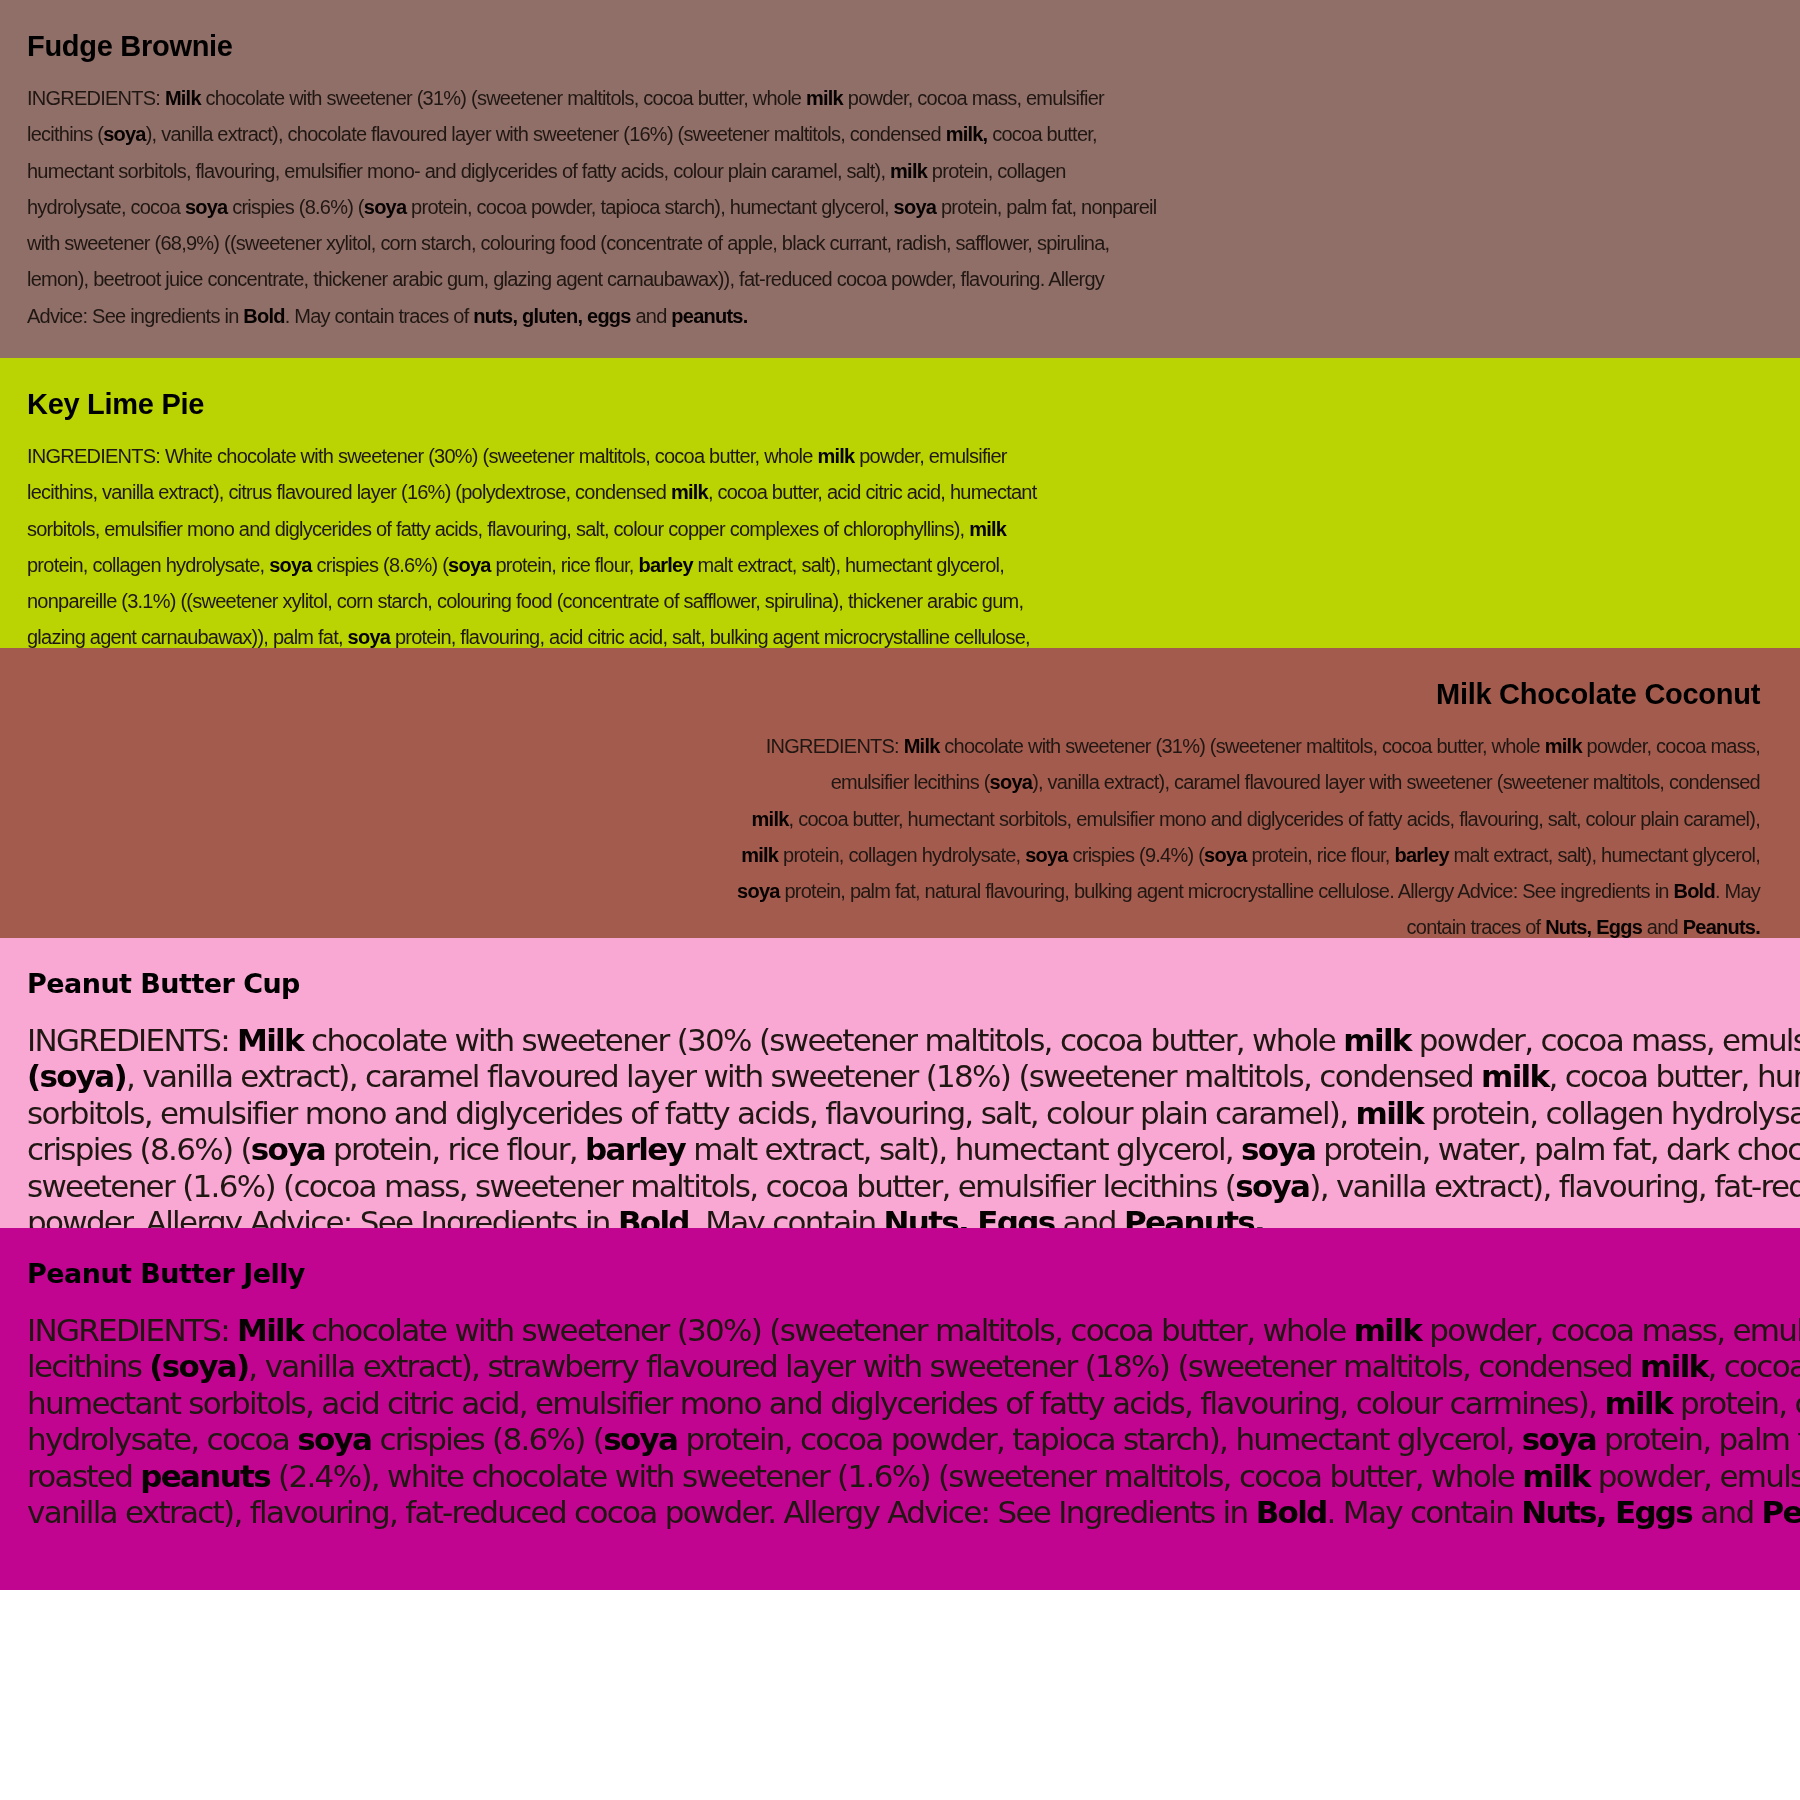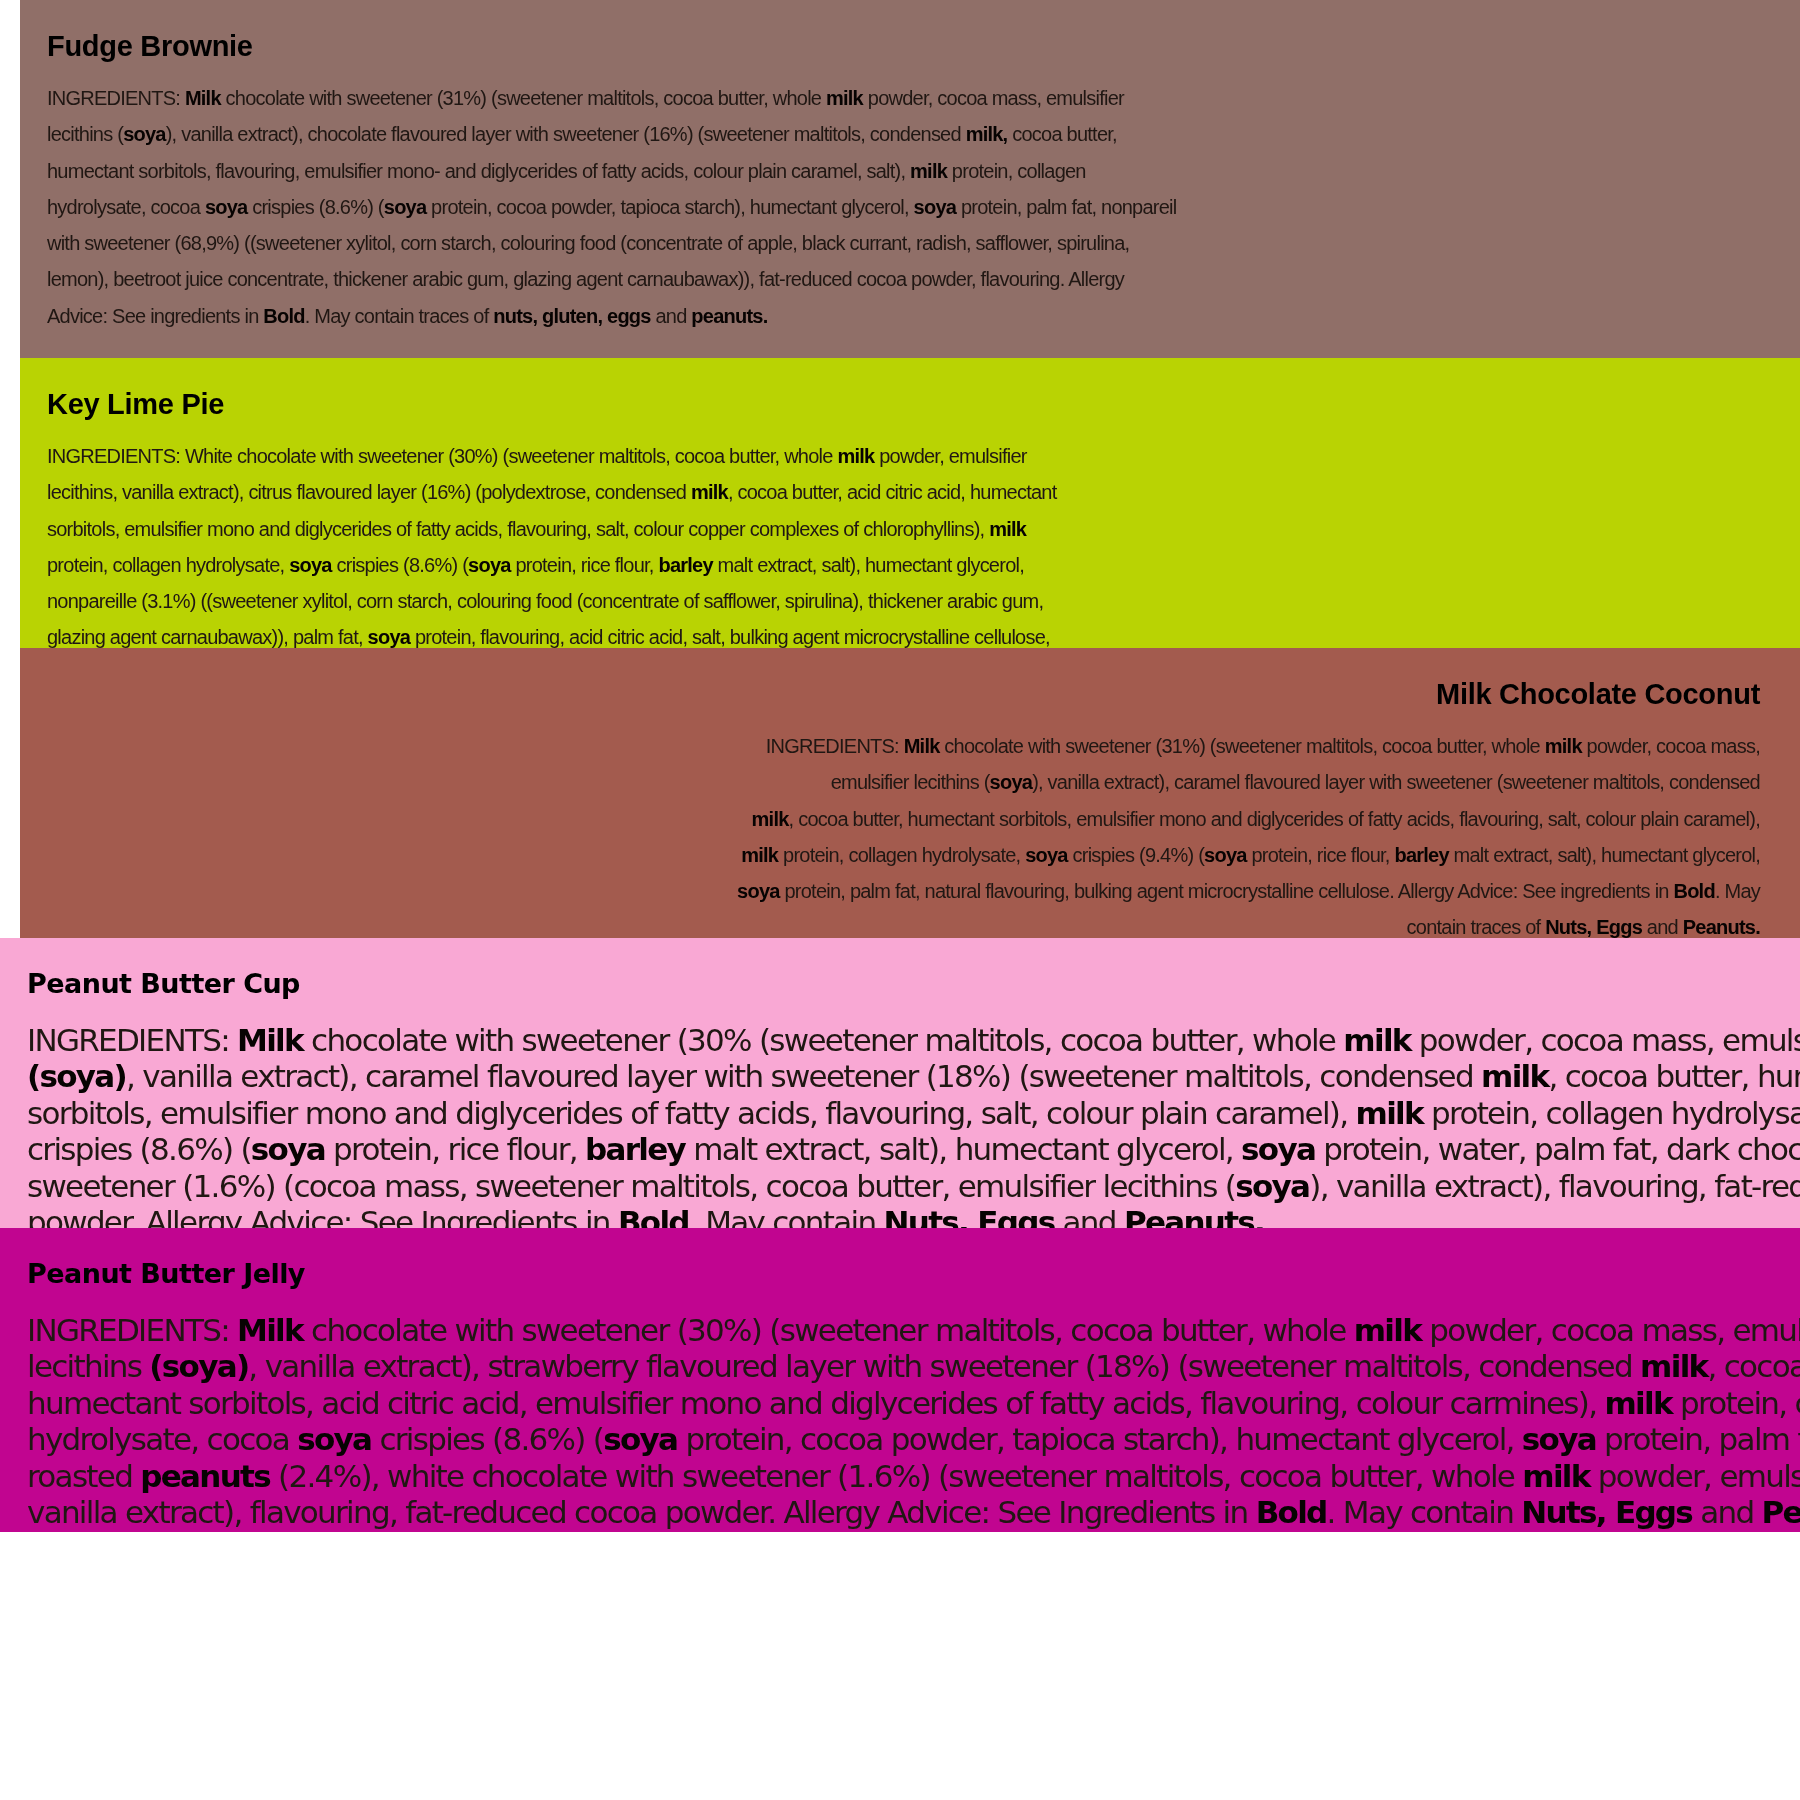--- a/index.html
+++ b/index.html
@@ -1,25 +1,25 @@
 <!DOCTYPE html>
 <html><head>
 <meta charset="utf-8">
 <style>
   html,body{margin:0;padding:0;background:#fff;}
   body{width:1800px;height:1800px;overflow:hidden;}
   #label-sheet{display:flex;flex-direction:column;width:1800px;height:1800px;}
   .flavour-section{box-sizing:border-box;flex:0 0 auto;height:290px;padding:30px 40px 0 27px;overflow:hidden;}
   .flavour-section:first-child{height:358px;}
-  .flavour-section:last-child{height:304px;}
+  .flavour-section:last-child{height:362px;}
   .flavour-title{margin:0 0 18px 0;font-weight:700;color:#000;}
   .ingredient-line{white-space:nowrap;color:#201713;}
   .ingredient-line b{font-weight:700;color:#070302;}
   
-  .style-a{font-family:"Liberation Sans",sans-serif;margin-left:20px;}
+  .style-a{font-family:"Liberation Sans",sans-serif;}
   .style-a .flavour-title{font-size:29px;line-height:32px;letter-spacing:-0.01em;}
   .style-a .ingredient-line{font-size:20px;line-height:36.3px;letter-spacing:-0.038em;}
   
   .style-b{font-family:"DejaVu Sans",sans-serif;}
   .style-b .flavour-title{font-size:27px;line-height:32px;margin-bottom:22px;letter-spacing:-0.02em;}
   .style-b .ingredient-line{font-size:31px;line-height:36.4px;letter-spacing:-0.055em;}
 </style>
 </head>
 <body>
 

